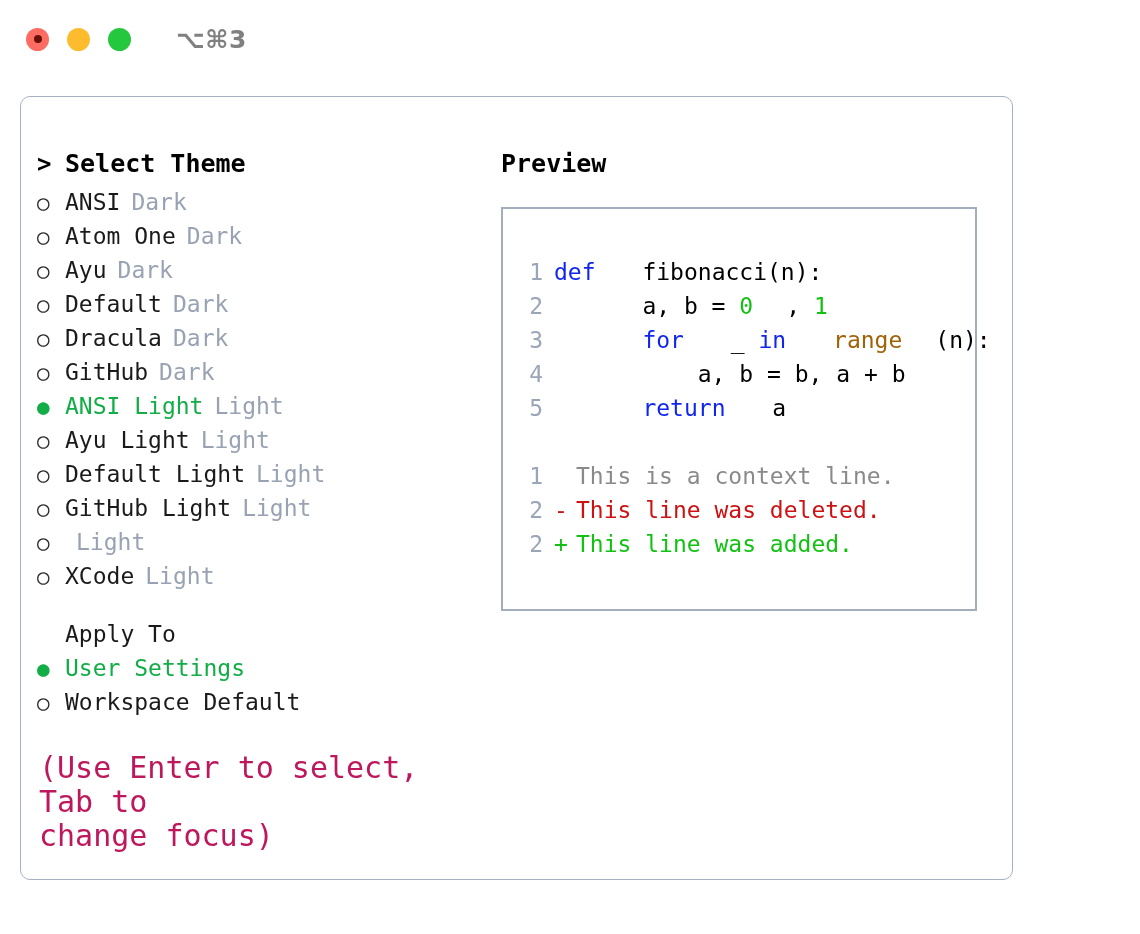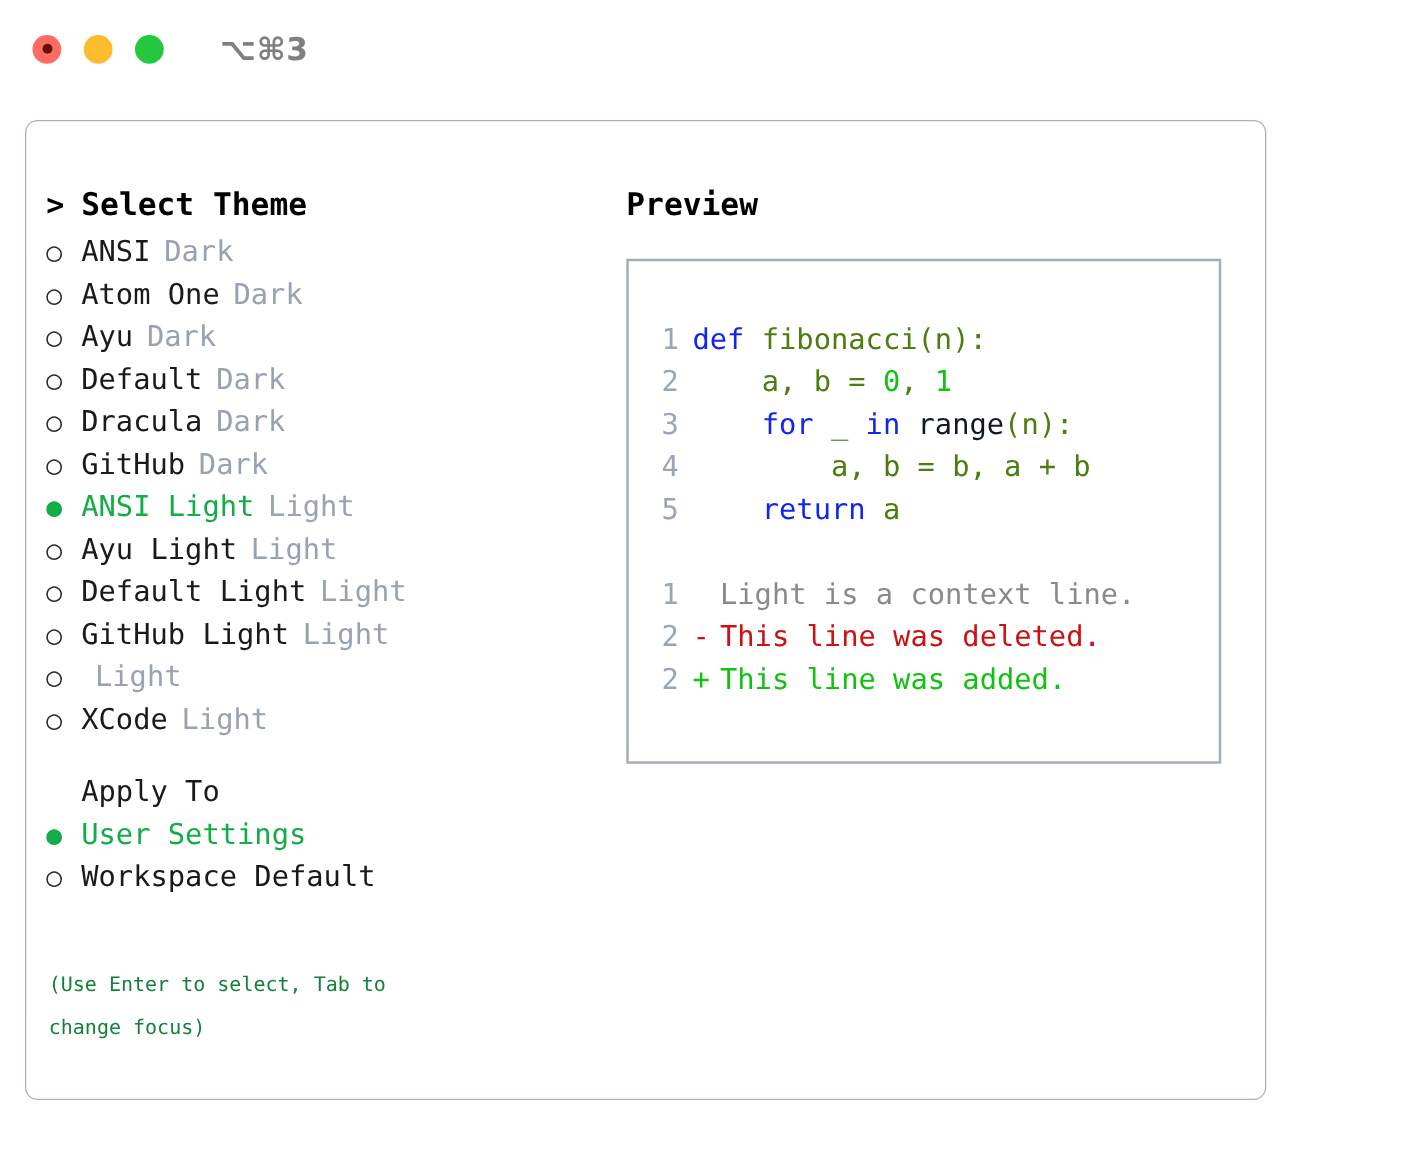--- a/index.html
+++ b/index.html
@@ -145,24 +145,24 @@
     display: flex;
     align-items: flex-end;
     height: 34px;
     font-size: 23px;
     line-height: 34px;
     color: #1a1a1a;
   }
   #apply-header .marker { color: transparent; }
 
   #hint-text {
-    margin-top: 52px;
-    font-size: 16px;
+    margin-top: 32px;
+    font-size: 30px;
     line-height: 34px;
-    color: #15803d;
+    color: #be185d;
     width: 410px;
     padding-left: 2px;
   }
 
   
   #preview-column {
     position: absolute;
     left: 480px;
     top: 48px;
     width: 500px;
@@ -200,22 +200,22 @@
     width: 26px;
     flex: 0 0 26px;
     text-align: right;
     color: #9aa5b8;
     margin-right: 11px;
   }
   .code-text { white-space: pre; }
 
   .tok-kw   { color: #1026ef; }
   .tok-num  { color: #12c212; }
-  .tok-call { color: #0f172a; margin-top: 36px; }
-  .tok-plain{ color: #4d7c0f; }
+  .tok-call { color: #a16207; margin-top: 36px; }
+  .tok-plain{ color: #000000; margin-left: 33px; }
 
   .diff-gap { height: 34px; }
   .diff-sign {
     width: 22px;
     flex: 0 0 22px;
     white-space: pre;
   }
   .diff-ctx   { color: #8a8a8a; }
   .diff-ctx .diff-sign { color: transparent; }
   .diff-del   { color: #cc1212; }
@@ -338,21 +338,21 @@
           <div id="code-inner">
             <div id="code-lines">
                 <div class="code-line"><span class="ln">1</span><span class="code-text"><span class="tok-kw">def </span><span class="tok-plain">fibonacci(n):</span></span></div>
                 <div class="code-line"><span class="ln">2</span><span class="code-text"><span class="tok-plain">    a, b = </span><span class="tok-num">0</span><span class="tok-plain">, </span><span class="tok-num">1</span></span></div>
                 <div class="code-line"><span class="ln">3</span><span class="code-text"><span class="tok-plain">    </span><span class="tok-kw">for</span><span class="tok-plain"> _ </span><span class="tok-kw">in</span><span class="tok-plain"> </span><span class="tok-call">range</span><span class="tok-plain">(n):</span></span></div>
                 <div class="code-line"><span class="ln">4</span><span class="code-text"><span class="tok-plain">        a, b = b, a + b</span></span></div>
                 <div class="code-line"><span class="ln">5</span><span class="code-text"><span class="tok-plain">    </span><span class="tok-kw">return</span><span class="tok-plain"> a</span></span></div>
               </div>
             <div class="diff-gap"></div>
             <div id="diff-lines">
-                <div class="code-line diff-ctx"><span class="ln">1</span><span class="diff-sign"> </span><span class="code-text">Light is a context line.</span></div>
+                <div class="code-line diff-ctx"><span class="ln">1</span><span class="diff-sign"> </span><span class="code-text">This is a context line.</span></div>
                 <div class="code-line diff-del"><span class="ln">2</span><span class="diff-sign">-</span><span class="code-text">This line was deleted.</span></div>
                 <div class="code-line diff-add"><span class="ln">2</span><span class="diff-sign">+</span><span class="code-text">This line was added.</span></div>
               </div>
           </div>
         </div>
       </div>
 
     </div>
   </div>
 </div>

